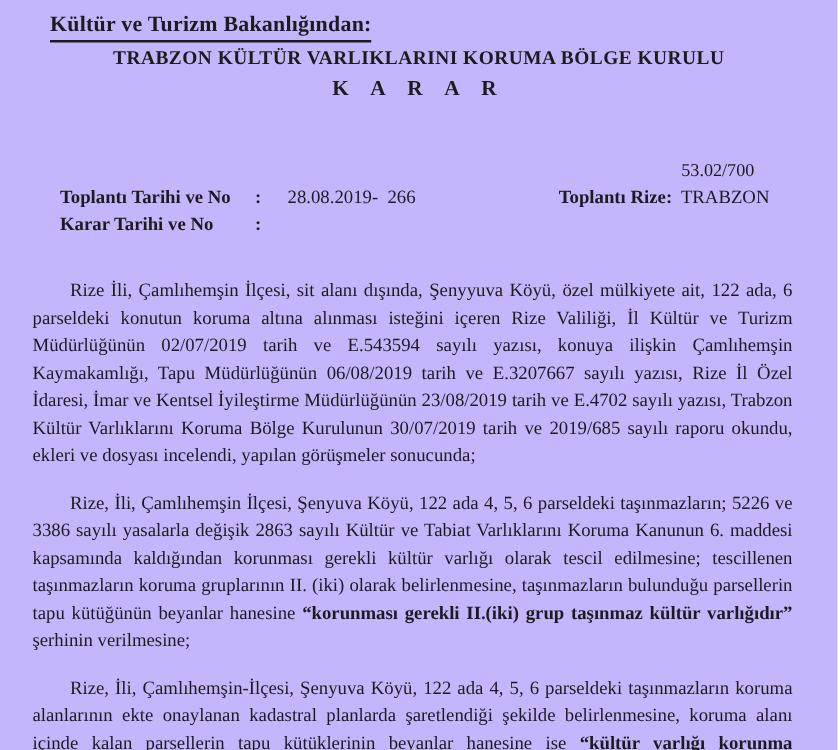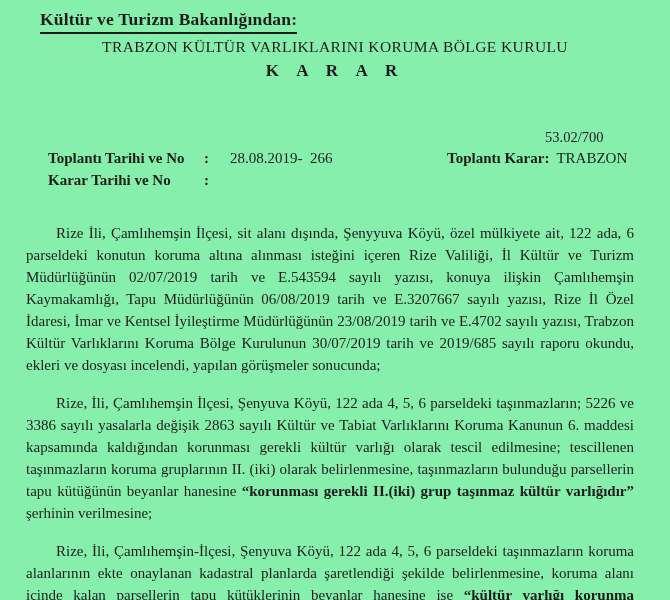--- a/index.html
+++ b/index.html
@@ -1,40 +1,40 @@
 <!DOCTYPE html>
 <html lang="tr"><head>
 <meta charset="utf-8">
 <style>
   html, body { margin: 0; padding: 0; background: #ffffff; }
   .page {
     position: relative;
     width: 670px;
     height: 600px;
-    background: #86efac;
+    background: #c4b5fd;
     color: #1c1c1c;
     font-family: "Liberation Serif", "DejaVu Serif", serif;
     overflow: hidden;
   }
   .ministry-heading {
     position: absolute;
     left: 40px;
     top: 9px;
     font-size: 17.5px;
     font-weight: bold;
     letter-spacing: 0.2px;
     border-bottom: 2.5px solid #1c1c1c;
     padding-bottom: 2px;
   }
   .board-title {
     position: absolute;
     left: 0; right: 0;
     top: 38px;
     text-align: center;
-    font-weight: normal;
+    font-weight: bold;
     font-size: 15.5px;
     letter-spacing: 0.4px;
   }
   .decision-heading {
     position: absolute;
     left: 0; right: 0;
     top: 61px;
     text-align: center;
     font-weight: bold;
     font-size: 17px;
@@ -104,21 +104,21 @@
       <span class="meta-colon">:</span>
       <span class="meta-value">28.08.2019-  266</span>
     </div>
     <div class="meta-row">
       <span class="meta-label">Karar Tarihi ve No</span>
       <span class="meta-colon">:</span>
     </div>
   </div>
 
   <div class="meta-location">
-    <span class="loc-label">Toplantı Karar:</span><span class="loc-value">TRABZON</span>
+    <span class="loc-label">Toplantı Rize:</span><span class="loc-value">TRABZON</span>
   </div>
 
   <div class="document-body">
     <p><span>Rize İli, Çamlıhemşin İlçesi, sit alanı dışında, Şenyyuva Köyü, özel mülkiyete ait, 122 ada, 6 parseldeki konutun koruma altına alınması isteğini içeren Rize Valiliği, İl Kültür ve Turizm Müdürlüğünün 02/07/2019 tarih ve E.543594 sayılı yazısı, konuya ilişkin Çamlıhemşin Kaymakamlığı, Tapu Müdürlüğünün 06/08/2019 tarih ve E.3207667 sayılı yazısı, Rize İl Özel İdaresi, İmar ve Kentsel İyileştirme Müdürlüğünün 23/08/2019 tarih ve E.4702 sayılı yazısı, Trabzon Kültür Varlıklarını Koruma Bölge Kurulunun 30/07/2019 tarih ve 2019/685 sayılı raporu okundu, ekleri ve dosyası incelendi, yapılan görüşmeler sonucunda;</span></p>
     <p><span>Rize, İli, Çamlıhemşin İlçesi, Şenyuva Köyü, 122 ada 4, 5, 6 parseldeki taşınmazların; 5226 ve 3386 sayılı yasalarla değişik 2863 sayılı Kültür ve Tabiat Varlıklarını Koruma Kanunun 6. maddesi kapsamında kaldığından korunması gerekli kültür varlığı olarak tescil edilmesine; tescillenen taşınmazların koruma gruplarının II. (iki) olarak belirlenmesine, taşınmazların bulunduğu parsellerin tapu kütüğünün beyanlar hanesine </span><span class="seg-bold">“korunması gerekli II.(iki) grup taşınmaz kültür varlığıdır”</span><span> şerhinin verilmesine;</span></p>
     <p><span>Rize, İli, Çamlıhemşin-İlçesi, Şenyuva Köyü, 122 ada 4, 5, 6 parseldeki taşınmazların koruma alanlarının ekte onaylanan kadastral planlarda şaretlendiği şekilde belirlenmesine, koruma alanı içinde kalan parsellerin tapu kütüklerinin beyanlar hanesine ise </span><span class="seg-bold">“kültür varlığı korunma alanındadır”</span><span> şerhinin verilmesi gerektiğine karar verildi.</span></p>
   </div>
 
 </div>
 

